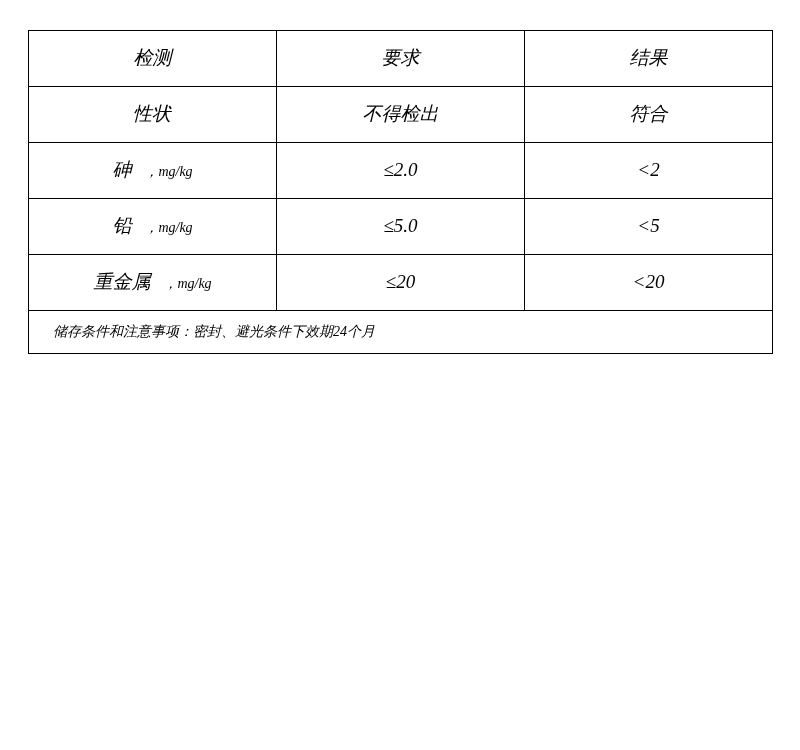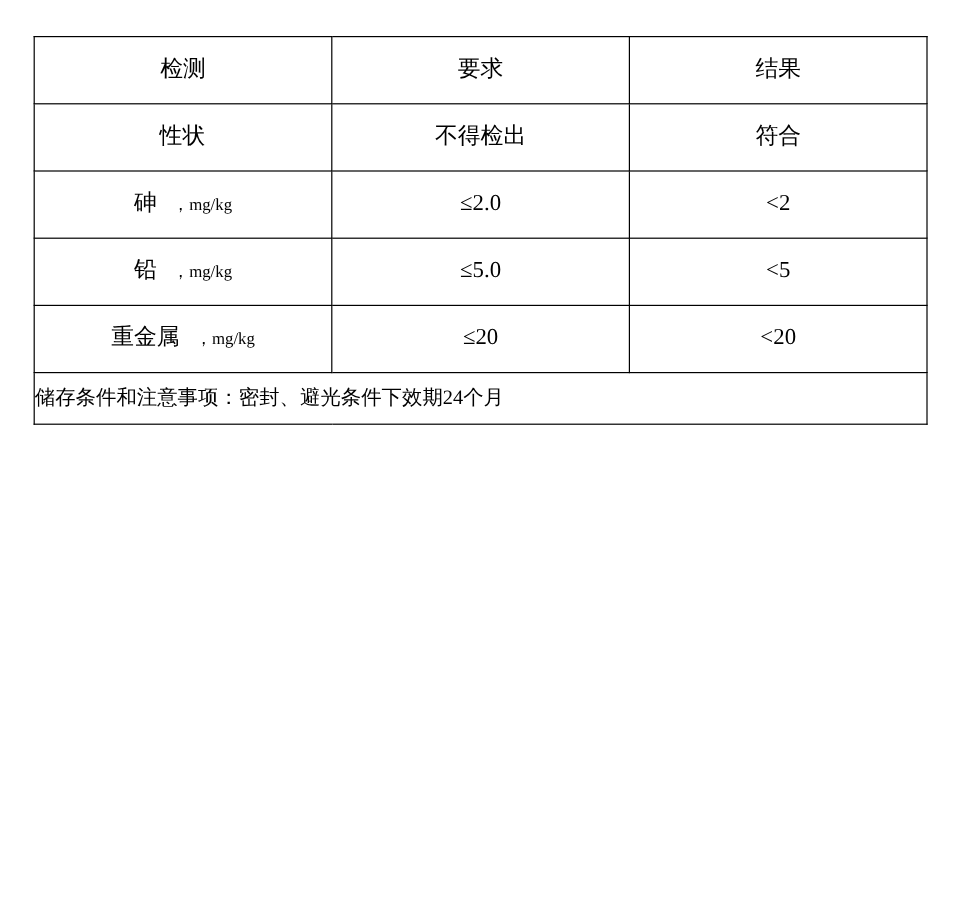--- a/index.html
+++ b/index.html
@@ -12,20 +12,21 @@
     height: 750px;
     font-family: "Liberation Serif", "DejaVu Serif", serif;
     color: #000000;
     overflow: hidden;
   }
   .page {
     position: relative;
     width: 800px;
     height: 663px;
     box-sizing: border-box;
+    font-style: italic;
   }
   .spec-table {
     position: absolute;
     left: 28px;
     top: 30px;
     width: 744px;
     border-collapse: collapse;
     table-layout: fixed;
   }
   .spec-table td {
@@ -52,22 +53,22 @@
     font-family: "Liberation Serif", "DejaVu Serif", serif;
     margin-left: 1px;
   }
   .unit-sp {
     font-size: 14px;
     margin-left: 13px;
   }
   .footer-row td {
     height: 42px;
     text-align: left;
-    font-size: 17px;
-    padding-left: 0;
+    font-size: 14px;
+    padding-left: 24px;
   }
   .footnote {
     white-space: nowrap;
   }
 </style>
 </head>
 <body>
 
 <div class="page">
   <table class="spec-table">

